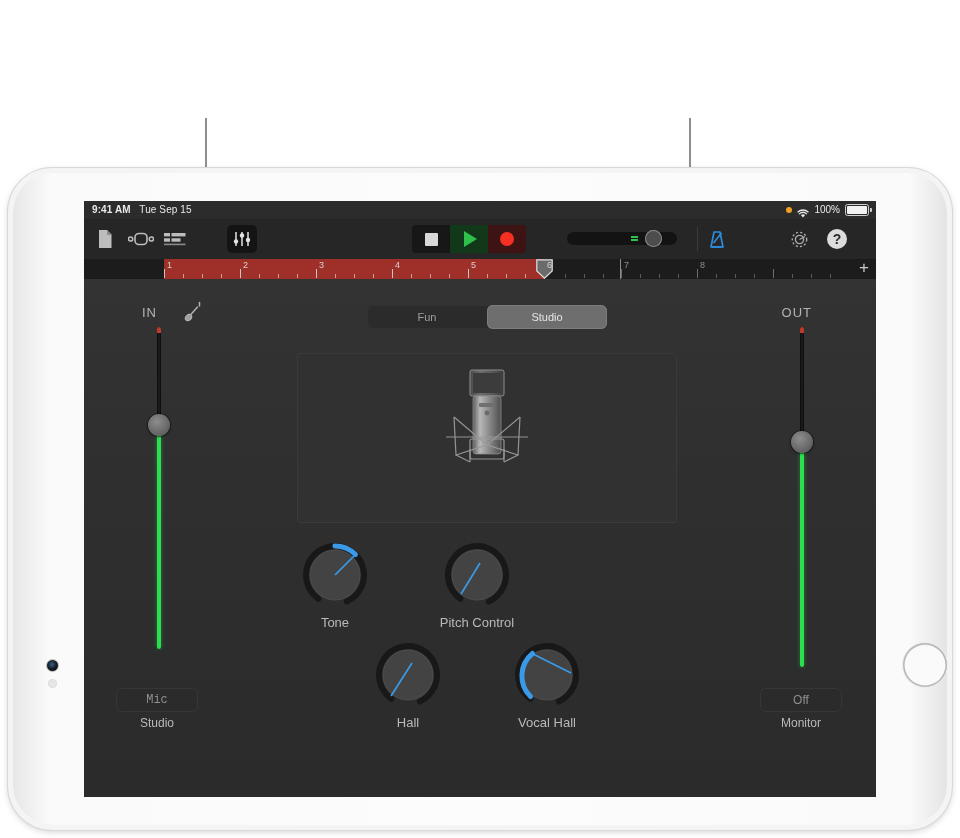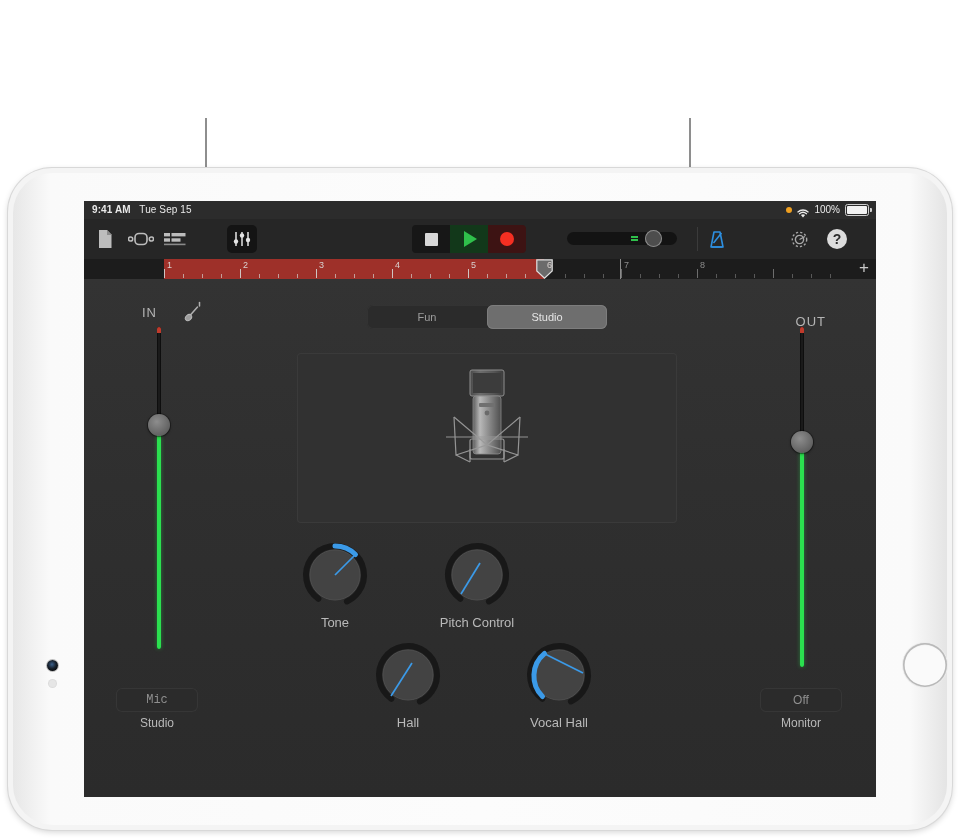--- a/index.html
+++ b/index.html
@@ -479,34 +479,34 @@
             <svg width="72" height="72" viewBox="0 0 72 72">
               <circle cx="36" cy="36" r="29" fill="none" stroke="#181818" stroke-width="6" stroke-dasharray="152 182" transform="rotate(125 36 36)" stroke-linecap="round"></circle>
               <circle cx="36" cy="36" r="25" fill="#434343"></circle>
               <circle cx="36" cy="36" r="25" fill="none" stroke="#4e4e4e" stroke-width="1"></circle>
               <line x1="40" y1="24" x2="19" y2="57" stroke="#3b9ae8" stroke-width="1.7"></line>
             </svg>
           </div>
           <div class="knob-lbl">Hall</div>
         </div>
 
-        <div class="knob-wrap" style="left:420px; top:360px;">
+        <div class="knob-wrap" style="left:408px; top:360px;">
           <div class="knob">
             <svg width="72" height="72" viewBox="0 0 72 72">
               <circle cx="36" cy="36" r="29" fill="none" stroke="#181818" stroke-width="6" stroke-dasharray="152 182" transform="rotate(125 36 36)" stroke-linecap="round"></circle>
               <circle cx="36" cy="36" r="25" fill="#434343"></circle>
               <circle cx="36" cy="36" r="25" fill="none" stroke="#4e4e4e" stroke-width="1"></circle>
               <path d="M19.5 57.5 A29 29 0 0 1 21.5 14.5" fill="none" stroke="#3b9ae8" stroke-width="5" stroke-linecap="round"></path>
               <line x1="22" y1="15" x2="60" y2="34" stroke="#3b9ae8" stroke-width="1.7"></line>
             </svg>
           </div>
           <div class="knob-lbl">Vocal Hall</div>
         </div>
 
-        <div class="side-label" style="right:50px;margin-top:9px;">OUT</div>
+        <div class="side-label" style="right:64px;">OUT</div>
 
         <div class="fader" style="left:716px; top:48px; height:340px;">
           <div class="fader-track"></div>
           <div class="fader-red"></div>
           <div class="fader-green" style="top:113px; height:227px;"></div>
           <div class="fader-knob" style="left:-9px; top:104px;"></div>
         </div>
 
         <div class="pill-btn" style="left:676px; top:409px;">Off</div>
         <div class="sub-label" style="left:662px; top:437px;">Monitor</div>

